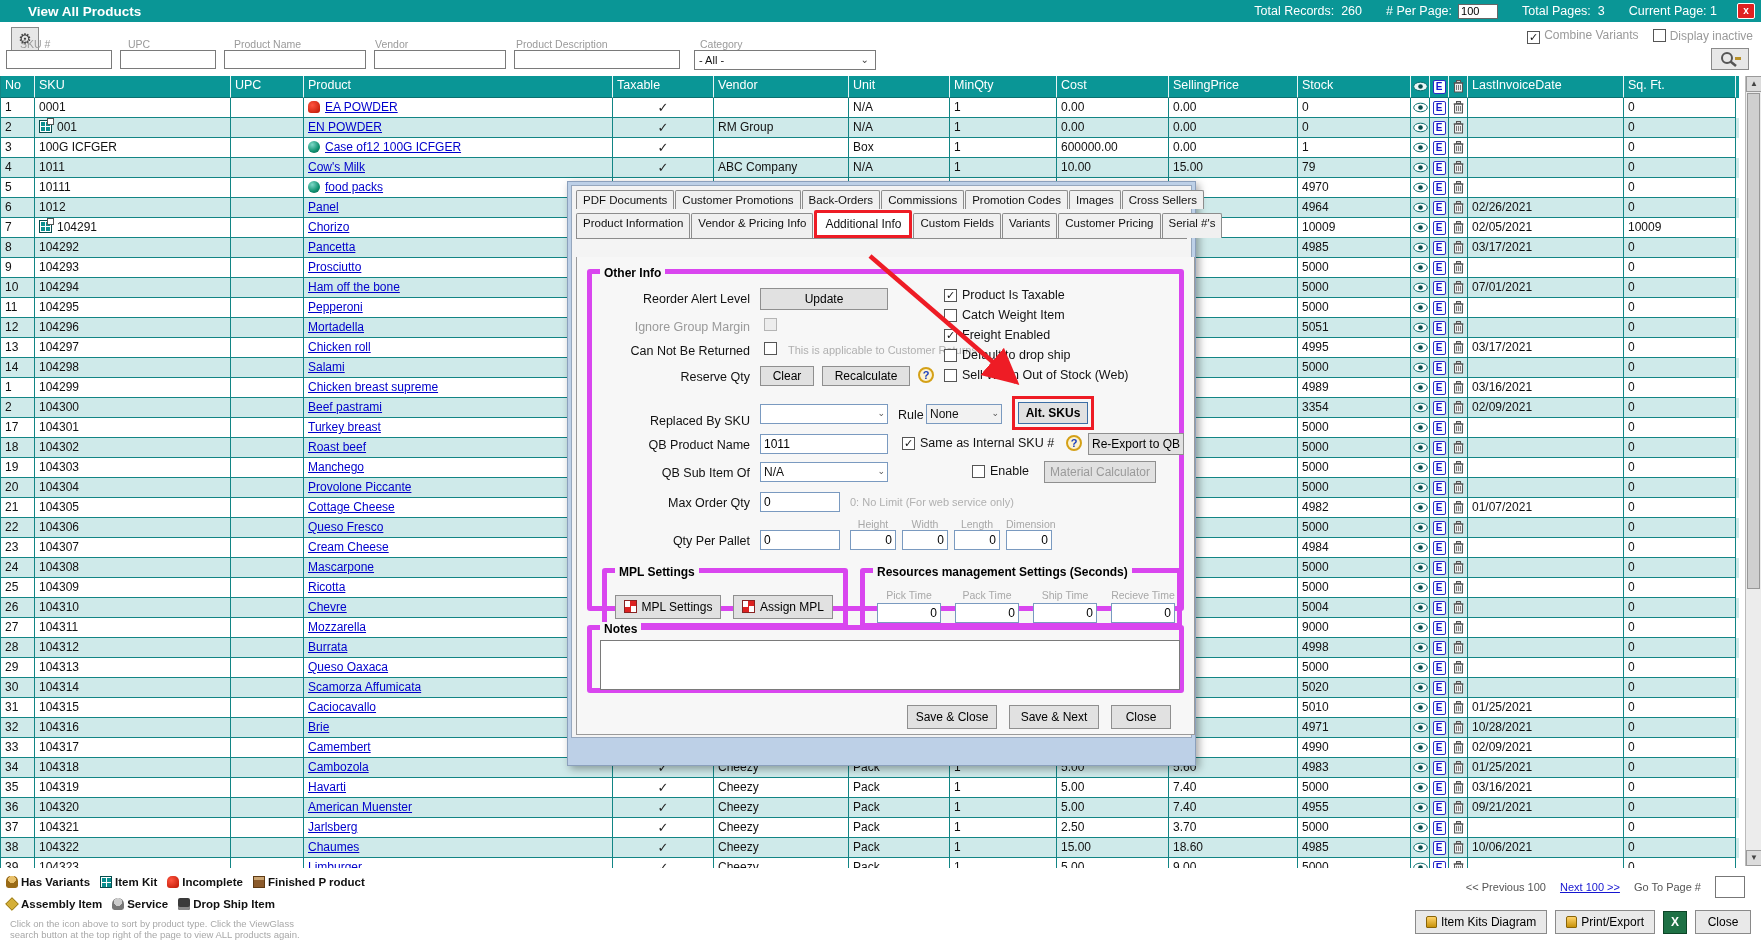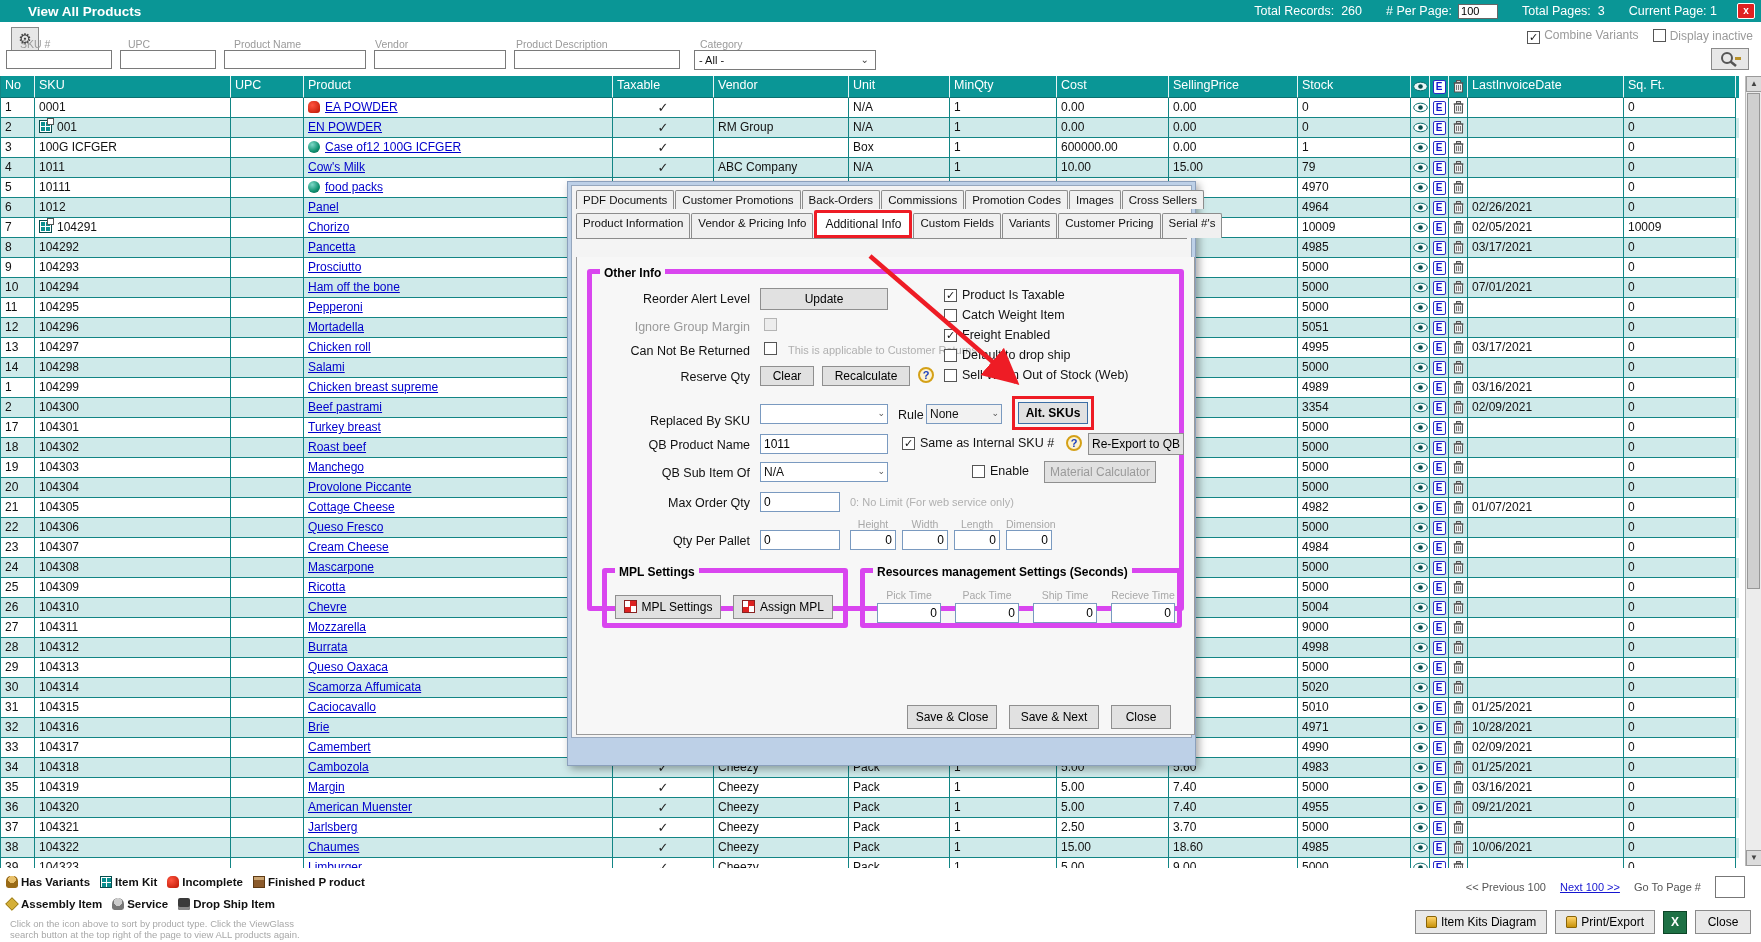--- a/index.html
+++ b/index.html
@@ -1341,21 +1341,21 @@
             <line x1="7.5" y1="5" x2="7.5" y2="10" stroke="#777"></line>
           </svg>
         </div>
         <div class="g-cell " style="width:156px">01/25/2021</div>
         <div class="g-cell " style="width:112px">0</div>
       </div>
       <div class="g-row">
         <div class="g-cell " style="width:34px">35</div>
         <div class="g-cell " style="width:196px">104319</div>
         <div class="g-cell " style="width:73px"></div>
-        <div class="g-cell " style="width:309px"><span class="plink">Margin</span></div>
+        <div class="g-cell " style="width:309px"><span class="plink">Havarti</span></div>
         <div class="g-cell c-center" style="width:101px"><span class="chk-mark">✓</span></div>
         <div class="g-cell " style="width:135px">Cheezy</div>
         <div class="g-cell " style="width:101px">Pack</div>
         <div class="g-cell " style="width:107px">1</div>
         <div class="g-cell " style="width:112px">5.00</div>
         <div class="g-cell " style="width:129px">7.40</div>
         <div class="g-cell " style="width:113px">5000</div>
         <div class="g-cell ico-cell" style="width:19px">
           <svg width="15" height="11" viewBox="0 0 15 11">
             <ellipse cx="7.5" cy="5.5" rx="6.8" ry="4.3" fill="#fff" stroke="#0a6e6e"></ellipse>
@@ -1710,20 +1710,24 @@
               <span class="dim-label" style="width: 64px; left: 90px; top: 16px;">Pack Time</span>
               <input class="m-input num-input" value="0" style="left: 90px; top: 30px; width: 64px;">
               <span class="dim-label" style="width: 64px; left: 168px; top: 16px;">Ship Time</span>
               <input class="m-input num-input" value="0" style="left: 168px; top: 30px; width: 64px;">
               <span class="dim-label" style="width: 64px; left: 246px; top: 16px;">Recieve Time</span>
               <input class="m-input num-input" value="0" style="left: 246px; top: 30px; width: 64px;">
             </div>
         </div>
       </div>
 
+      <div class="gbox" style="left:10px;top:368px;width:597px;height:68px">
+        <span class="glabel">Notes</span>
+        <textarea class="notes-area" style="left: 8px; top: 10px; width: 580px; height: 50px;"></textarea>
+      </div>
 
       <button class="mbtn" style="left:330px;top:448px;width:90px;height:24px">Save &amp; Close</button>
       <button class="mbtn" style="left:432px;top:448px;width:90px;height:24px">Save &amp; Next</button>
       <button class="mbtn" style="left:534px;top:448px;width:60px;height:24px">Close</button>
     </div>
   </div>
 
   <svg class="arrow-svg">
     <defs>
       <marker id="ah" markerWidth="10" markerHeight="10" refX="7" refY="4" orient="auto">

